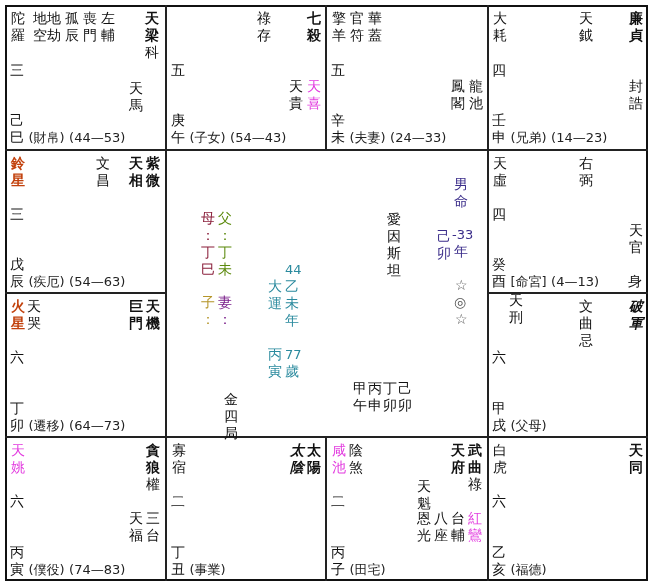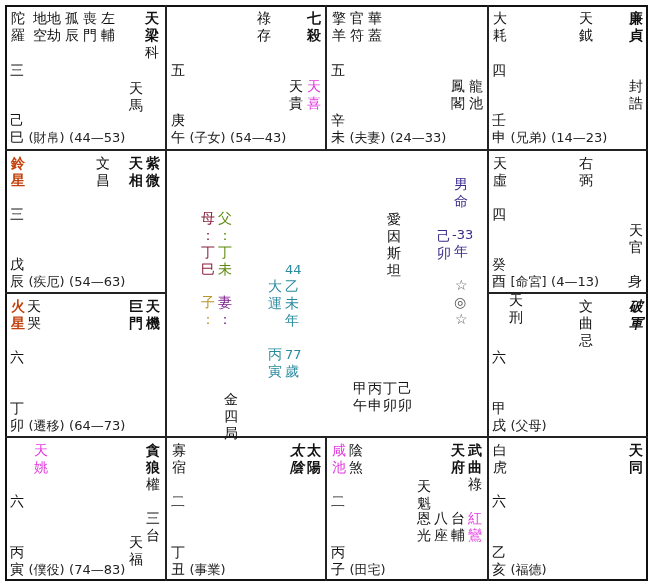--- a/index.html
+++ b/index.html
@@ -149,25 +149,25 @@
   <div class="v b" style="left:628px; top:298px;font-style:italic;">破軍</div>
   <div class="t" style="left:492px; top:349px;">六</div>
   <div class="t" style="left:492px; top:400px;">甲</div>
   <div class="t" style="left:492px; top:417px;">
     <span>戌</span>
     <span class="small">(父母)</span>
   </div>
 </div>
 
 <div>
-  <div class="v mag" style="left:10px; top:442px;margin-left:23px;">天姚</div>
+  <div class="v mag" style="left:10px; top:442px;">天姚</div>
   <div class="v b" style="left:145px; top:442px;">貪狼</div>
   <div class="t" style="left:146px; top:476px;">權</div>
   <div class="t" style="left:10px; top:493px;">六</div>
-  <div class="v" style="left:128px; top:534px;">天福</div>
+  <div class="v" style="left:128px; top:510px;">天福</div>
   <div class="v" style="left:145px; top:510px;">三台</div>
   <div class="t" style="left:10px; top:544px;">丙</div>
   <div class="t" style="left:10px; top:561px;">
     <span>寅</span>
     <span class="small">(僕役)</span>
     <span class="small">(74—83)</span>
   </div>
 </div>
 
 <div>

